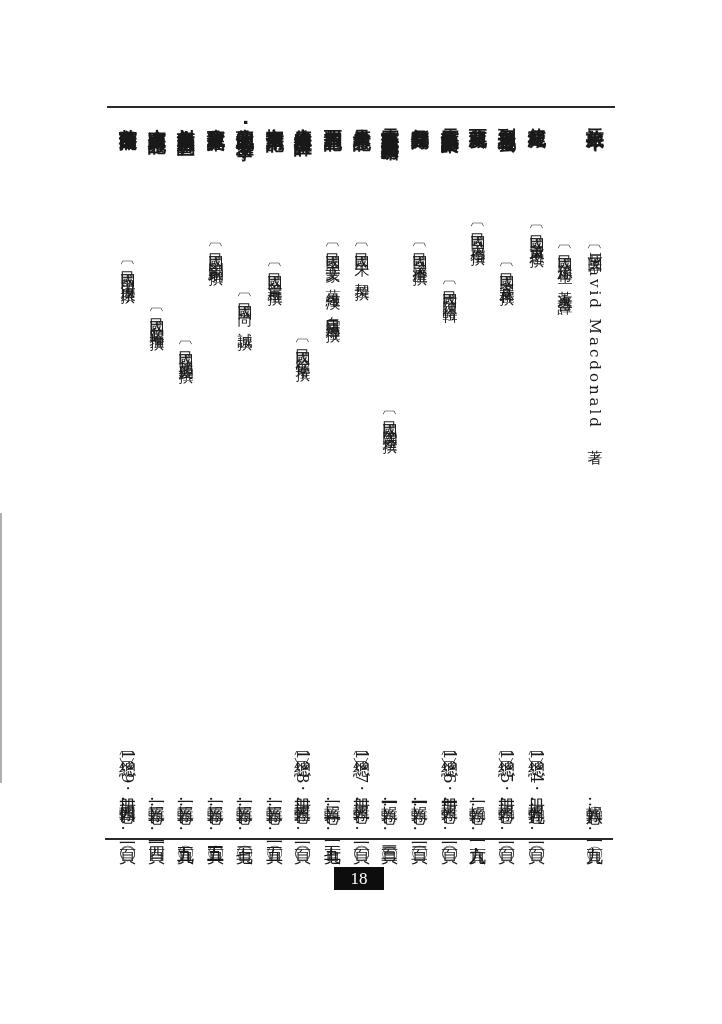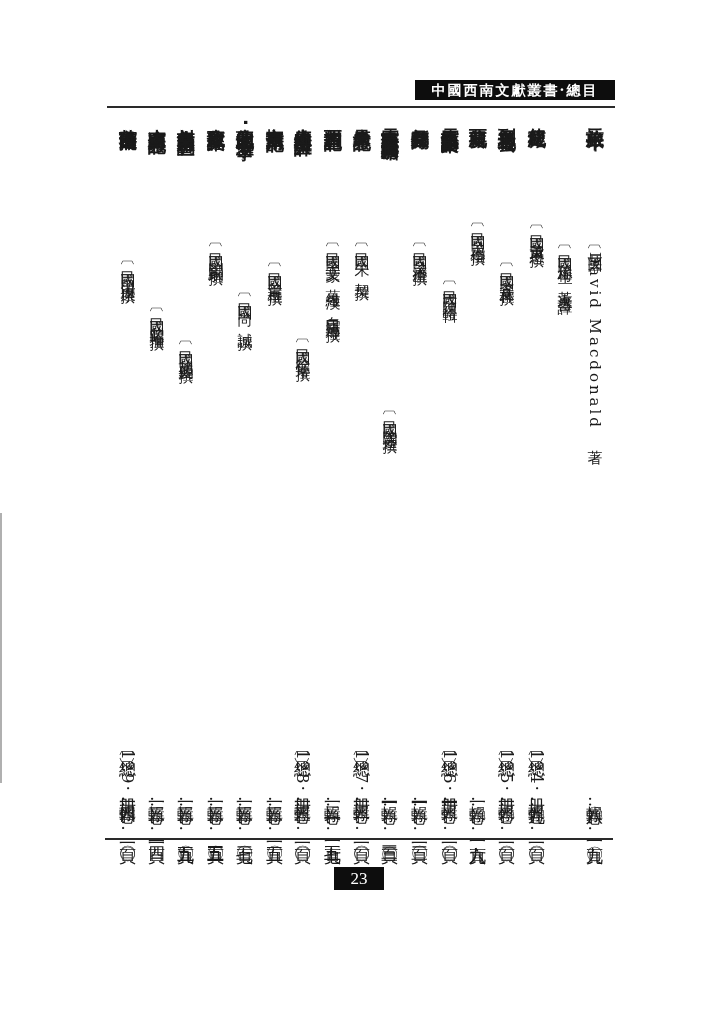--- a/index.html
+++ b/index.html
@@ -34,21 +34,20 @@
       background: #0d0d0d; color: #ffffff; text-align: center;
       font-family: "Liberation Serif", serif; font-size: 17px; line-height: 23px;
     }
     .scan-edge { position: absolute; left: 0; top: 513px; width: 2px; height: 270px; background: #b0b0b0; }
   </style>
 </head>
 <body>
 
 <div class="page">
 
-  <div class="series-box">中國西南文獻叢書·總目</div>
   <div class="rule-top"></div>
 
   <div class="col" style="left:583px">
     <span class="seg title">旅藏二十年</span>
     <span class="seg author" style="top:240px">〔英國〕David Macdonald 著</span>
     <span class="seg vol">輯〇八卷……一〇九頁</span>
   </div>
   <div class="col" style="left:553px">
     <span class="seg author" style="top:240px">〔民國〕孫梅生　黃次書譯</span>
   </div>
@@ -138,16 +137,16 @@
   </div>
 
   <div class="col" style="left:116px">
     <span class="seg title">芒市邊民的擺</span>
     <span class="seg author" style="top:256px">〔民國〕田汝康撰</span>
     <span class="seg vol">〔總〕129册·輯一四卷……〇〇一頁</span>
   </div>
 
   <div class="rule-bottom"></div>
 
-  <div class="page-num">23</div>
+  <div class="page-num">18</div>
 
   <div class="scan-edge"></div>
 </div>
 
 </body></html>

